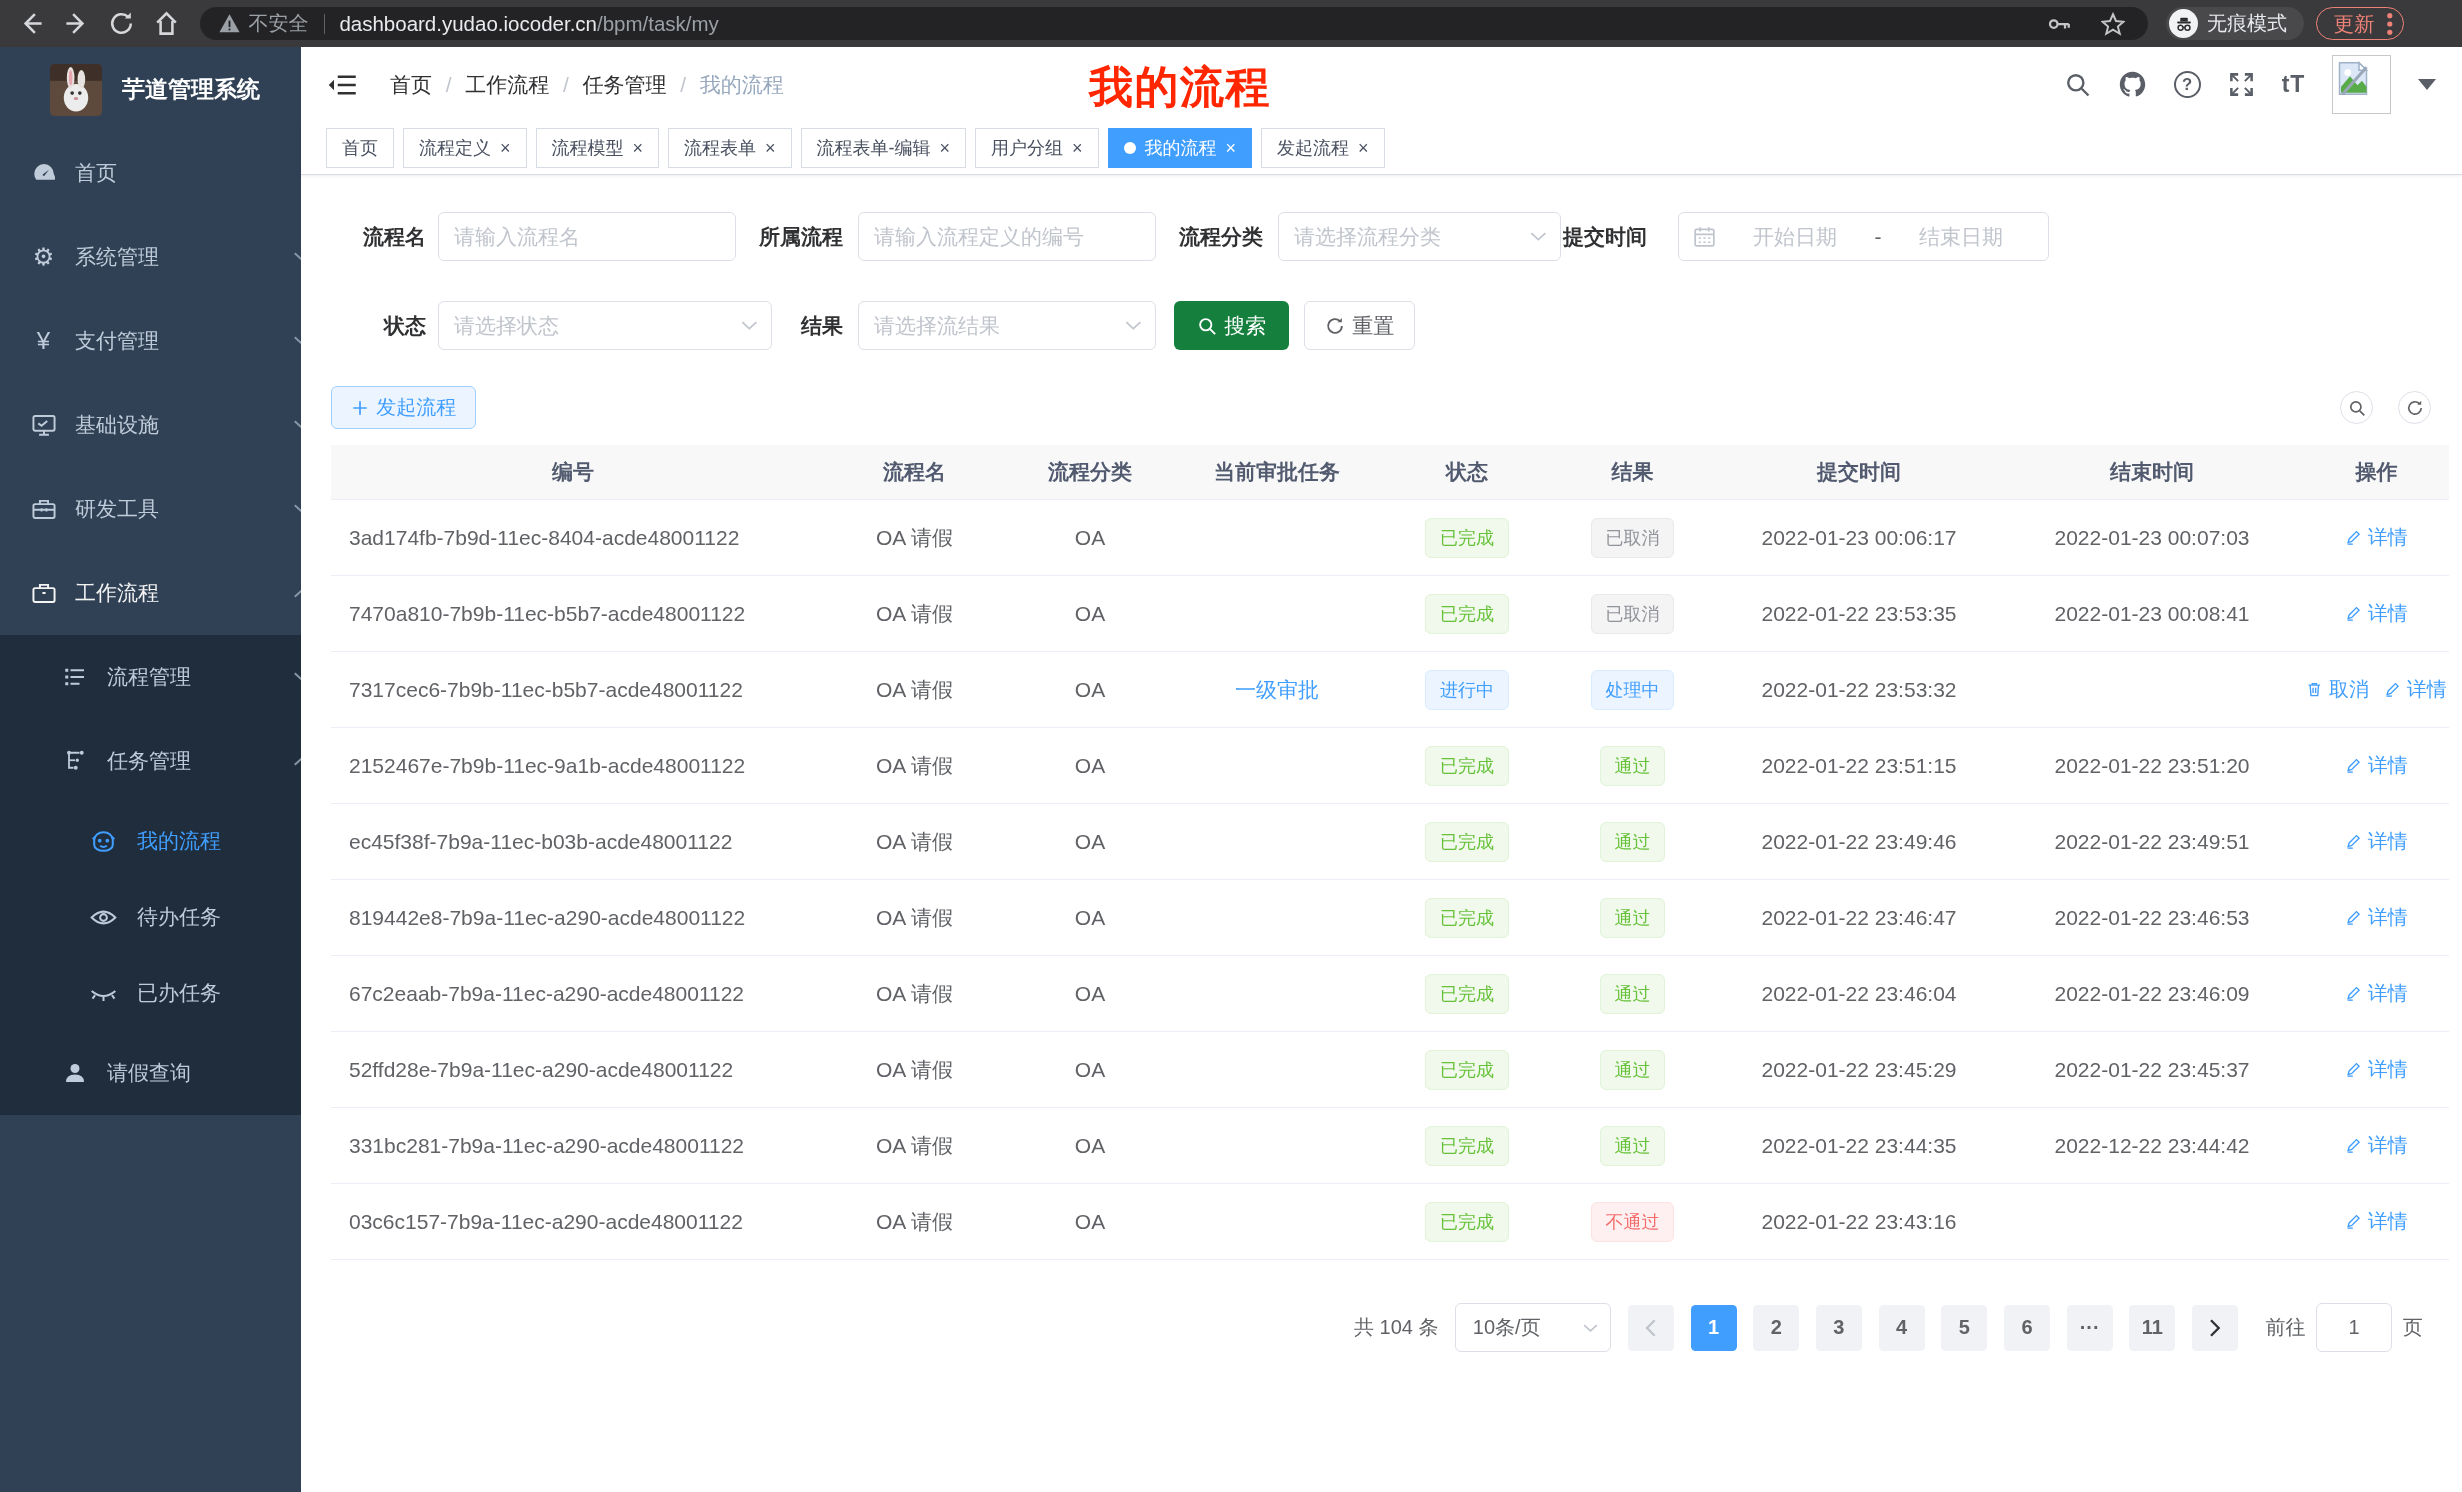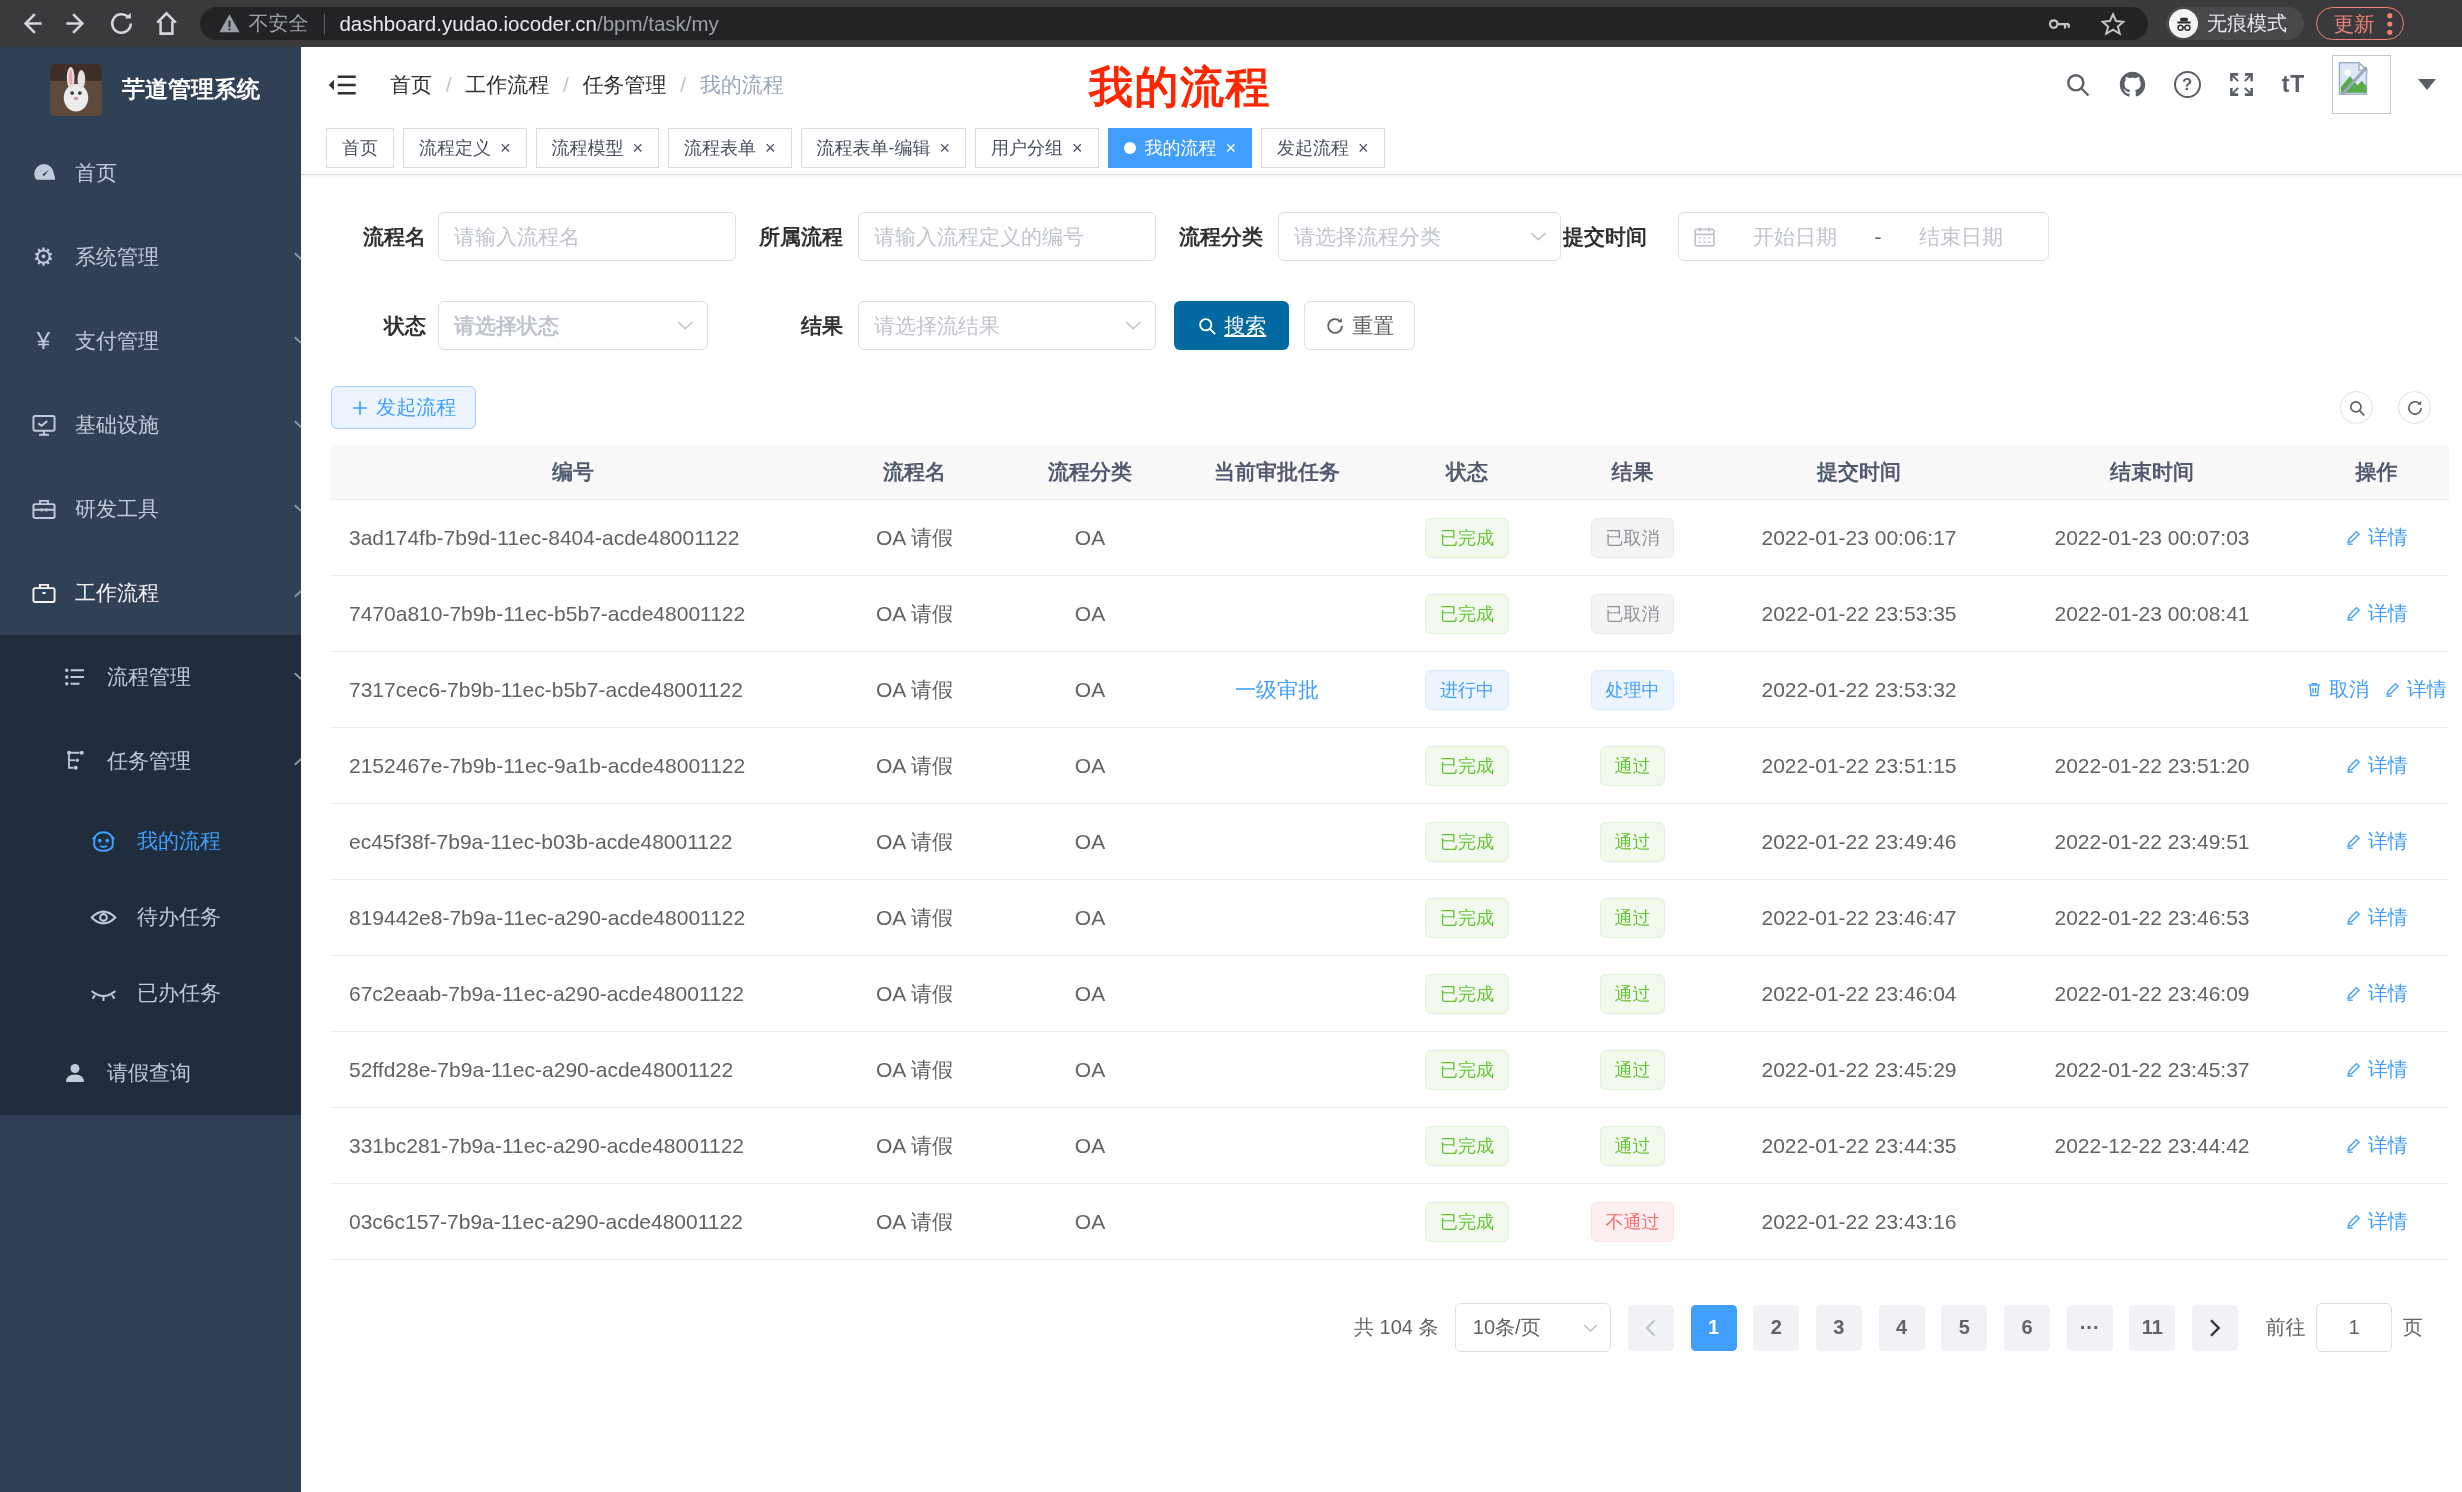--- a/index.html
+++ b/index.html
@@ -70,21 +70,21 @@
 
   
   .fl { position:absolute; font-size:21px; font-weight:bold; color:#303133; line-height:49px; text-align:right; }
   .inp, .sel, .dateb { position:absolute; height:49px; border:0.8px solid #dcdfe6; border-radius:6px; background:#fff; font-size:21px; }
   .inp { padding:0 15px; color:#606266; width:298px; outline:none; font-family:inherit; }
   .inp::placeholder { color:#c0c4cc; }
   .sel { display:flex; align-items:center; justify-content:space-between; padding:0 13.7px 0 15px; color:#c0c4cc; cursor:pointer; }
   .dateb { display:flex; align-items:center; color:#c0c4cc; padding:0 13.7px; gap:6px; }
   .dateb .dtxt { flex:1; text-align:center; }
   .btn { position:absolute; height:49px; border-radius:6px; display:flex; align-items:center; justify-content:center; gap:7.6px; font-size:21px; cursor:pointer; border:0.8px solid transparent; }
-  .btn-search { left:873px; top:126px; width:115px; background:#0369a1; color:#fff;text-decoration:underline; }
+  .btn-search { left:873px; top:126px; width:115px; background:#15803d; color:#fff; }
   .btn-reset { left:1003px; top:126px; width:111px; background:#fff; border-color:#dcdfe6; color:#606266; }
   .btn-create { left:30px; top:211px; width:145px; height:43px; background:#ecf5ff; border-color:#a0cfff; color:#409eff; font-size:20px; }
   .circle-btn { position:absolute; top:216px; width:33px; height:33px; border:0.8px solid #dcdfe6; border-radius:50%; background:#fff; color:#606266; display:flex; align-items:center; justify-content:center; cursor:pointer; }
 
   
   .tbl { position:absolute; left:30px; top:270px; width:2118px; font-size:21px; color:#606266; }
   .thead { display:flex; height:55px; background:#f8f8f9; font-weight:bold; color:#515a6e; align-items:center; border-bottom:0.8px solid #ebeef5; }
   .tr { display:flex; height:76px; align-items:center; border-bottom:0.8px solid #ebeef5; background:#fff; }
   .th, .td { display:flex; align-items:center; justify-content:center; flex:none; }
   .c1 { width:484px; } .td.c1 { justify-content:flex-start; padding-left:18px; }
@@ -462,21 +462,21 @@
             <path d="M3 13 h26 M10 3 v6 M22 3 v6"></path>
             <path d="M8 18 h3 M14.5 18 h3 M21 18 h3 M8 24 h3 M14.5 24 h3 M21 24 h3" stroke-width="2"></path>
           </svg>
         </span>
       <span class="dtxt">开始日期</span>
       <span style="color:#606266;">-</span>
       <span class="dtxt">结束日期</span>
     </div>
 
     <span class="fl" style="left:0; top:126px; width:125px;">状态</span>
-    <div class="sel" style="left:137px; top:126px; width:270px;font-weight:bold;">
+    <div class="sel" style="left:137px; top:126px; width:334px;">
       <span>请选择状态</span>
       <span>
           <svg width="16.7" height="10.7" viewBox="0 0 26 16" fill="none" stroke="#c0c4cc" stroke-width="2.6">
             <polyline points="2,3 13,13 24,3"></polyline>
           </svg>
         </span>
     </div>
     <span class="fl" style="left:426px; top:126px; width:116px;">结果</span>
     <div class="sel" style="left:557px; top:126px; width:298px;">
       <span>请选择流结果</span>

